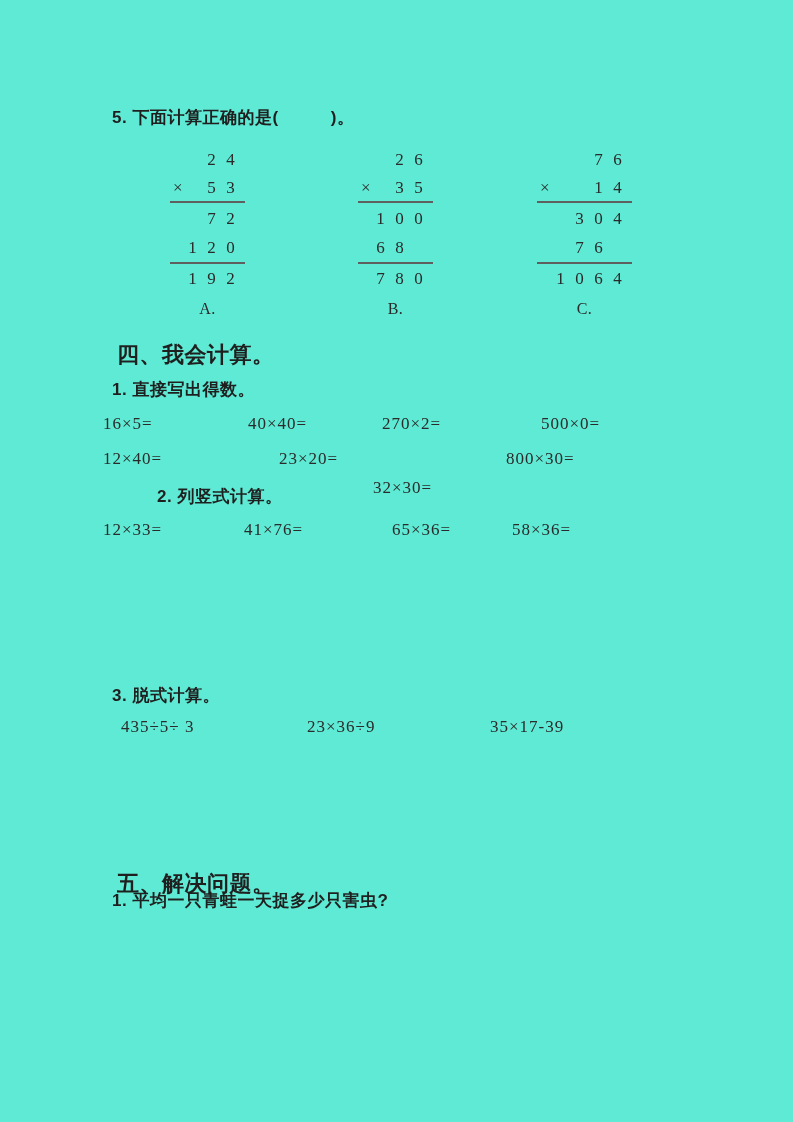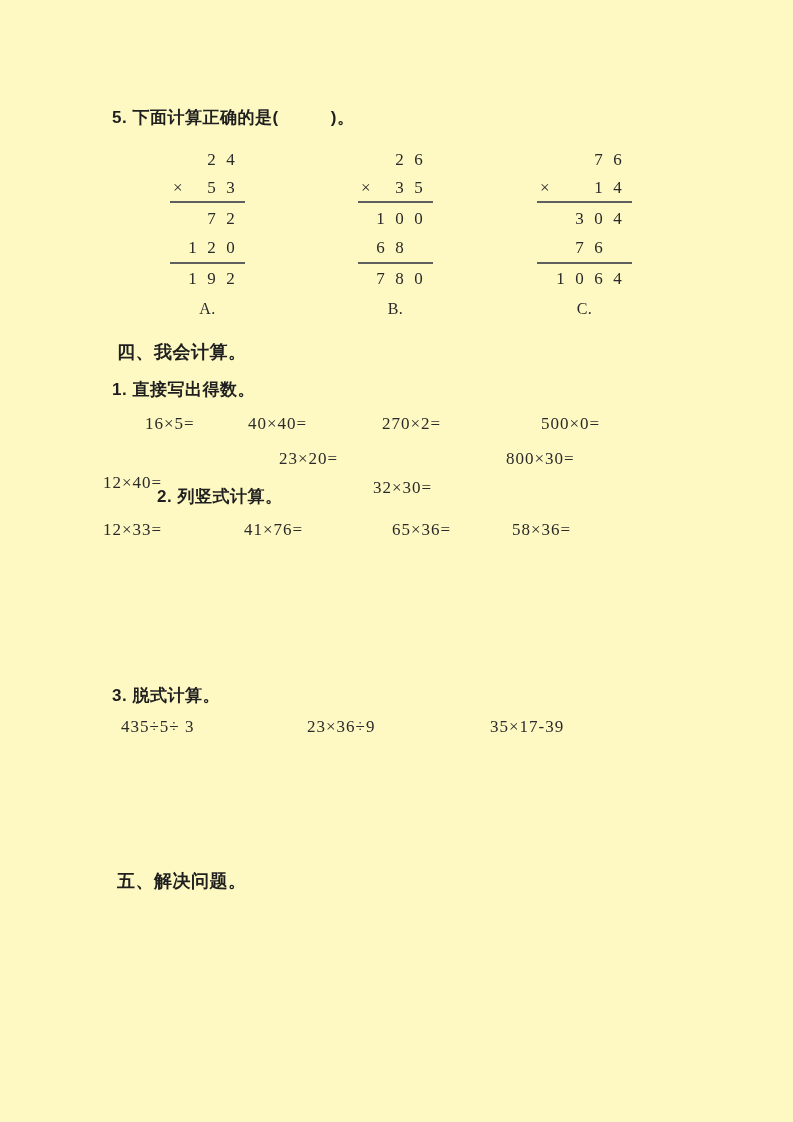--- a/index.html
+++ b/index.html
@@ -7,31 +7,31 @@
     width: 793px; height: 1122px;
     background: #ffffff;
     font-family: "Liberation Serif", serif;
     color: #262626;
     position: relative;
     overflow: hidden;
   }
   .page {
     position: absolute; left: 0; top: 0;
     width: 793px; height: 1122px;
-    background: #fef9c3;
+    background: #5eead4;
   }
   .abs { position: absolute; white-space: pre; }
   .heading {
     font-family: "Liberation Sans", sans-serif;
     font-weight: 700;
     font-size: 17px;
     color: #1f1f1f;
     letter-spacing: 0.5px;
   }
-  .heading.major { font-size: 18px; }
+  .heading.major { font-size: 22px; }
   .expr {
     position: absolute;
     white-space: pre;
     font-family: "Liberation Serif", serif;
     font-size: 17px;
     letter-spacing: 1px;
     color: #2a2a2a;
   }
   .mult-block {
     position: absolute;
@@ -160,37 +160,38 @@
         </div>
         <div class="mlabel">C.</div>
       </div>
     </div>
 
   <div class="abs heading major" style="left:117px; top:340px;">四、我会计算。</div>
 
   <div class="abs heading" style="left:112px; top:378px;">1. 直接写出得数。</div>
 
   <div id="expr-rows">
-      <span class="expr" style="left: 103px; top: 414px; margin-left: 42px;">16×5=</span>
+      <span class="expr" style="left: 103px; top: 414px;">16×5=</span>
       <span class="expr" style="left: 248px; top: 414px;">40×40=</span>
       <span class="expr" style="left: 382px; top: 414px;">270×2=</span>
       <span class="expr" style="left: 541px; top: 414px;">500×0=</span>
-      <span class="expr" style="left: 103px; top: 449px; margin-top: 24px;">12×40=</span>
+      <span class="expr" style="left: 103px; top: 449px;">12×40=</span>
       <span class="expr" style="left: 247px; top: 449px; margin-left: 32px;">23×20=</span>
       <span class="expr" style="left: 373px; top: 449px; margin-top: 29px;">32×30=</span>
       <span class="expr" style="left: 506px; top: 449px;">800×30=</span>
       <span class="expr" style="left: 103px; top: 520px;">12×33=</span>
       <span class="expr" style="left: 244px; top: 520px;">41×76=</span>
       <span class="expr" style="left: 392px; top: 520px;">65×36=</span>
       <span class="expr" style="left: 512px; top: 520px;">58×36=</span>
       <span class="expr" style="left: 121px; top: 717px;">435÷5÷ 3</span>
       <span class="expr" style="left: 307px; top: 717px;">23×36÷9</span>
       <span class="expr" style="left: 490px; top: 717px;">35×17-39</span>
     </div>
 
   <div class="abs heading" style="left:112px; top:485px;margin-left:45px;">2. 列竖式计算。</div>
 
   <div class="abs heading" style="left:112px; top:684px;">3. 脱式计算。</div>
 
   <div class="abs heading major" style="left:117px; top:841px;margin-top:28px;">五、解决问题。</div>
 
+  <div class="abs heading" style="left:112px; top:889px;">1. 平均一只青蛙一天捉多少只害虫?</div>
 
 </div>
 
 </body></html>

